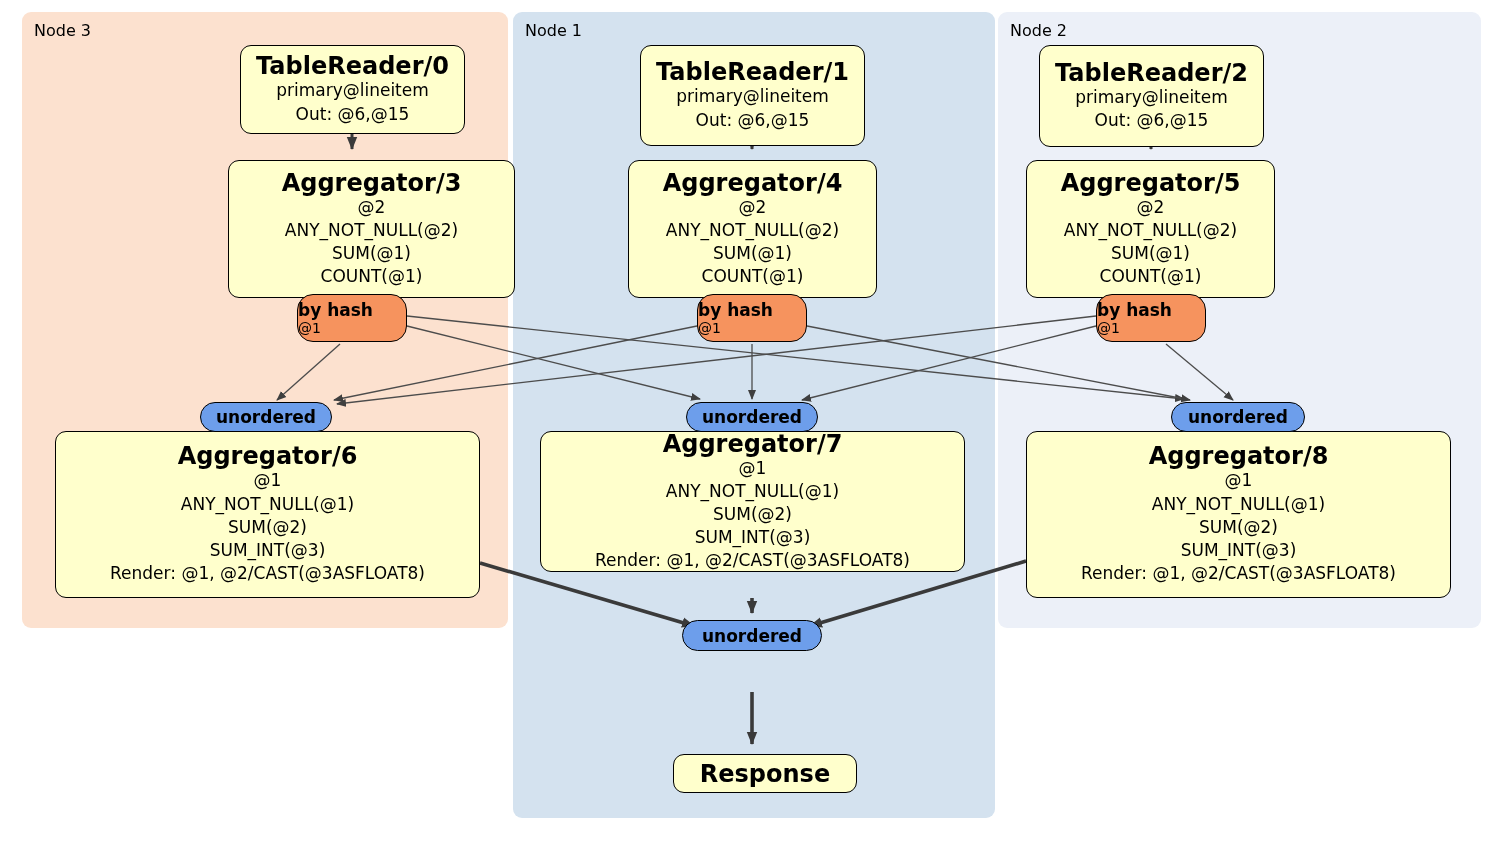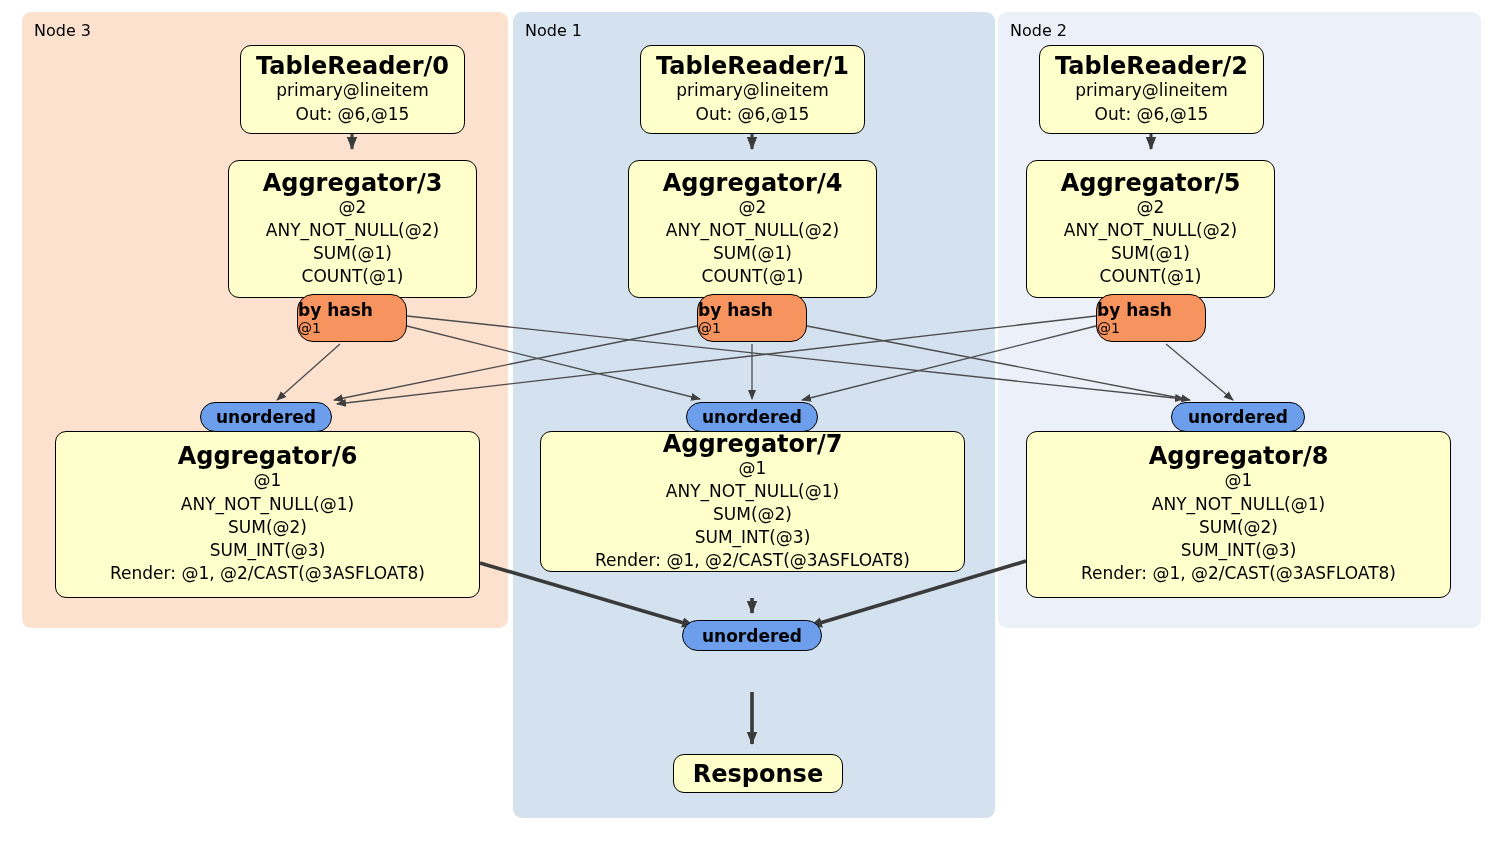--- a/index.html
+++ b/index.html
@@ -80,21 +80,21 @@
     <line class="thick" x1="1026" y1="561" x2="810" y2="626" marker-end="url(#arrowThick)"></line>
 
     <line class="thick" x1="752" y1="692" x2="752" y2="744" marker-end="url(#arrowThick)"></line>
   </svg>
 
   <div class="box" style="left:240px;top:45px;width:225px;height:89px;">
     <div class="title">TableReader/0</div>
     <div class="line">primary@lineitem</div>
     <div class="line">Out: @6,@15</div>
   </div>
-  <div class="box" style="left:228px;top:160px;width:249px;height:138px;">
+  <div class="box" style="left:228px;top:160px;width:287px;height:138px;">
     <div class="title">Aggregator/3</div>
     <div class="line">@2</div>
     <div class="line">ANY_NOT_NULL(@2)</div>
     <div class="line">SUM(@1)</div>
     <div class="line">COUNT(@1)</div>
   </div>
   <div class="router" style="left:297px;top:294px;width:110px;height:48px;">
     <div class="title">by hash</div>
     <div class="line">@1</div>
   </div>
@@ -103,21 +103,21 @@
   </div>
   <div class="box" style="left:55px;top:431px;width:425px;height:167px;">
     <div class="title">Aggregator/6</div>
     <div class="line">@1</div>
     <div class="line">ANY_NOT_NULL(@1)</div>
     <div class="line">SUM(@2)</div>
     <div class="line">SUM_INT(@3)</div>
     <div class="line">Render: @1, @2/CAST(@3ASFLOAT8)</div>
   </div>
 
-  <div class="box" style="left:640px;top:45px;width:225px;height:89px;">
+  <div class="box" style="left:640px;top:45px;width:225px;height:101px;">
     <div class="title">TableReader/1</div>
     <div class="line">primary@lineitem</div>
     <div class="line">Out: @6,@15</div>
   </div>
   <div class="box" style="left:628px;top:160px;width:249px;height:138px;">
     <div class="title">Aggregator/4</div>
     <div class="line">@2</div>
     <div class="line">ANY_NOT_NULL(@2)</div>
     <div class="line">SUM(@1)</div>
     <div class="line">COUNT(@1)</div>
@@ -133,25 +133,25 @@
     <div class="title">Aggregator/7</div>
     <div class="line">@1</div>
     <div class="line">ANY_NOT_NULL(@1)</div>
     <div class="line">SUM(@2)</div>
     <div class="line">SUM_INT(@3)</div>
     <div class="line">Render: @1, @2/CAST(@3ASFLOAT8)</div>
   </div>
   <div class="sync" style="left:682px;top:620px;width:140px;height:31px;">
     <span>unordered</span>
   </div>
-  <div class="box" style="left:673px;top:754px;width:170px;height:39px;">
+  <div class="box" style="left:673px;top:754px;width:184px;height:39px;">
     <div class="title big-title">Response</div>
   </div>
 
-  <div class="box" style="left:1039px;top:45px;width:225px;height:89px;">
+  <div class="box" style="left:1039px;top:45px;width:225px;height:102px;">
     <div class="title">TableReader/2</div>
     <div class="line">primary@lineitem</div>
     <div class="line">Out: @6,@15</div>
   </div>
   <div class="box" style="left:1026px;top:160px;width:249px;height:138px;">
     <div class="title">Aggregator/5</div>
     <div class="line">@2</div>
     <div class="line">ANY_NOT_NULL(@2)</div>
     <div class="line">SUM(@1)</div>
     <div class="line">COUNT(@1)</div>

